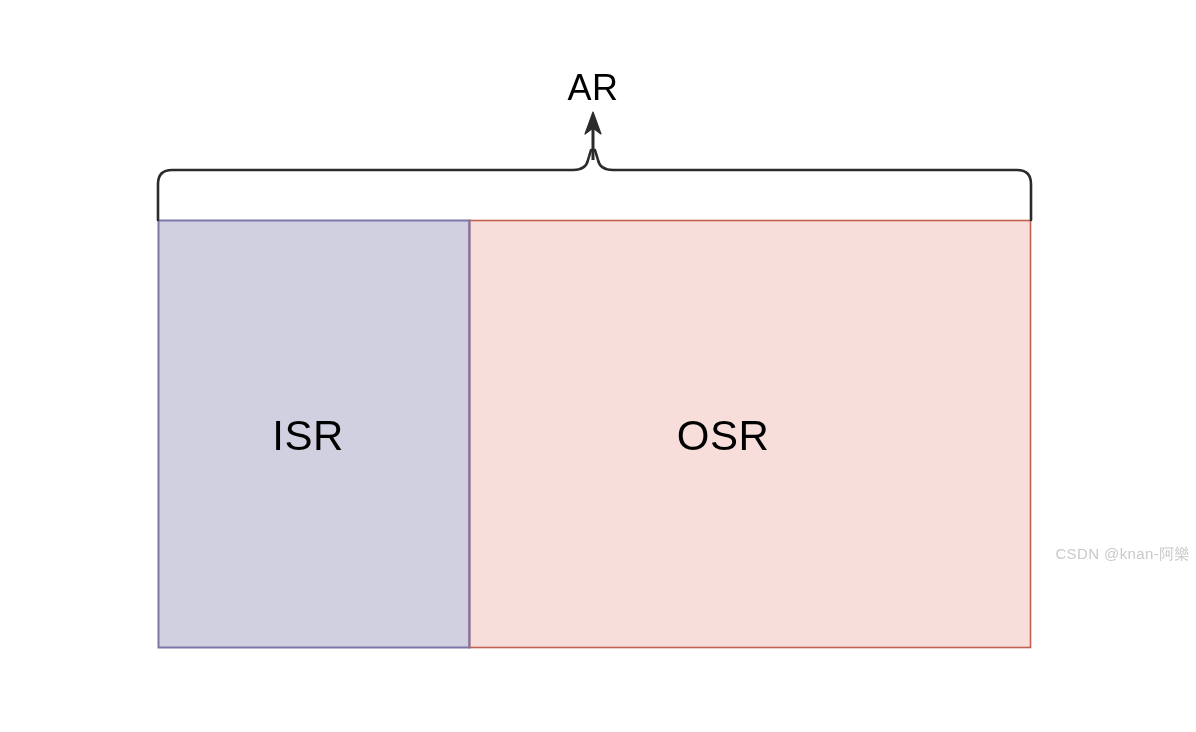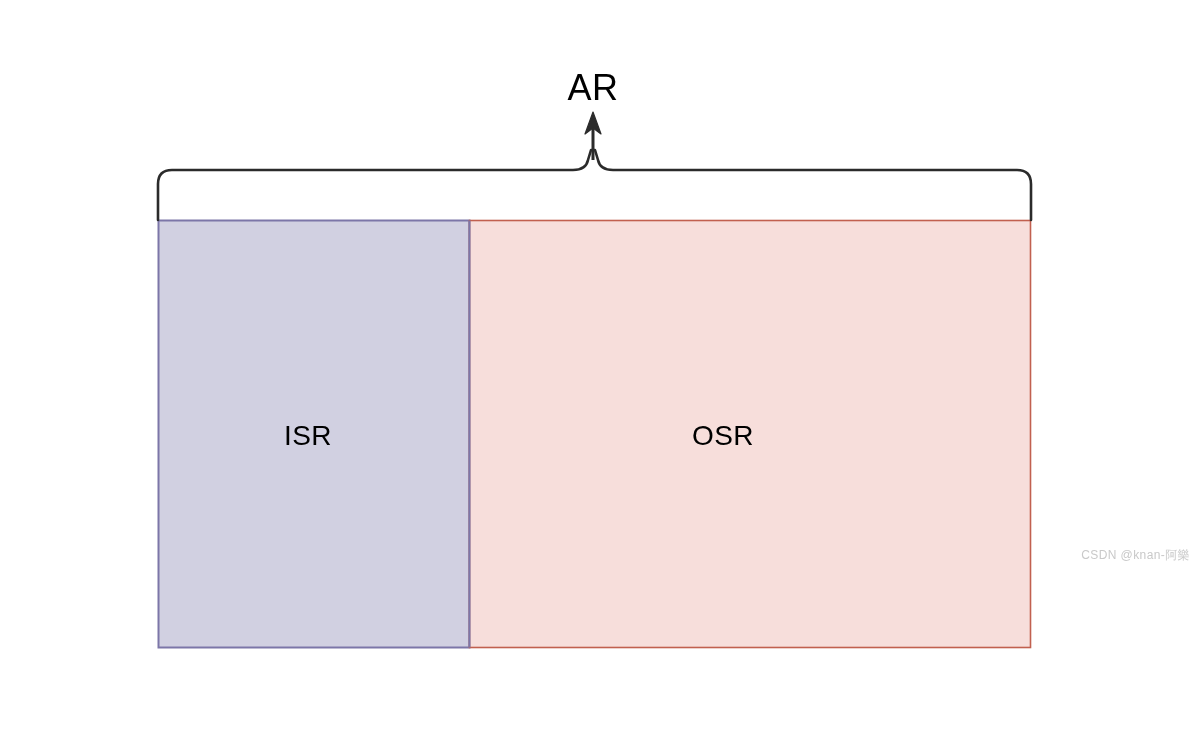--- a/index.html
+++ b/index.html
@@ -30,21 +30,21 @@
     left: 0;
     top: 0;
     width: 1196px;
     height: 732px;
     display: block;
   }
 
   .region-label {
     position: absolute;
     font-family: "Liberation Sans", sans-serif;
-    font-size: 28px;
+    font-size: 42px;
     color: #000000;
     letter-spacing: 0.5px;
     white-space: nowrap;
     transform: translate(-50%, -50%);
     pointer-events: none;
   }
 
   #isr-label { left: 300px; top: 436px; }
   #osr-label { left: 715px; top: 436px; }
 
@@ -58,21 +58,21 @@
     color: #000000;
     letter-spacing: 0.5px;
     white-space: nowrap;
   }
 
   #watermark {
     position: absolute;
     right: 14px;
     bottom: 16px;
     font-family: "Liberation Sans", sans-serif;
-    font-size: 12px;
+    font-size: 15px;
     color: #c9c9c9;
     letter-spacing: 0.4px;
     white-space: nowrap;
   }
 </style>
 </head>
 <body>
 
 <div id="canvas">
 

